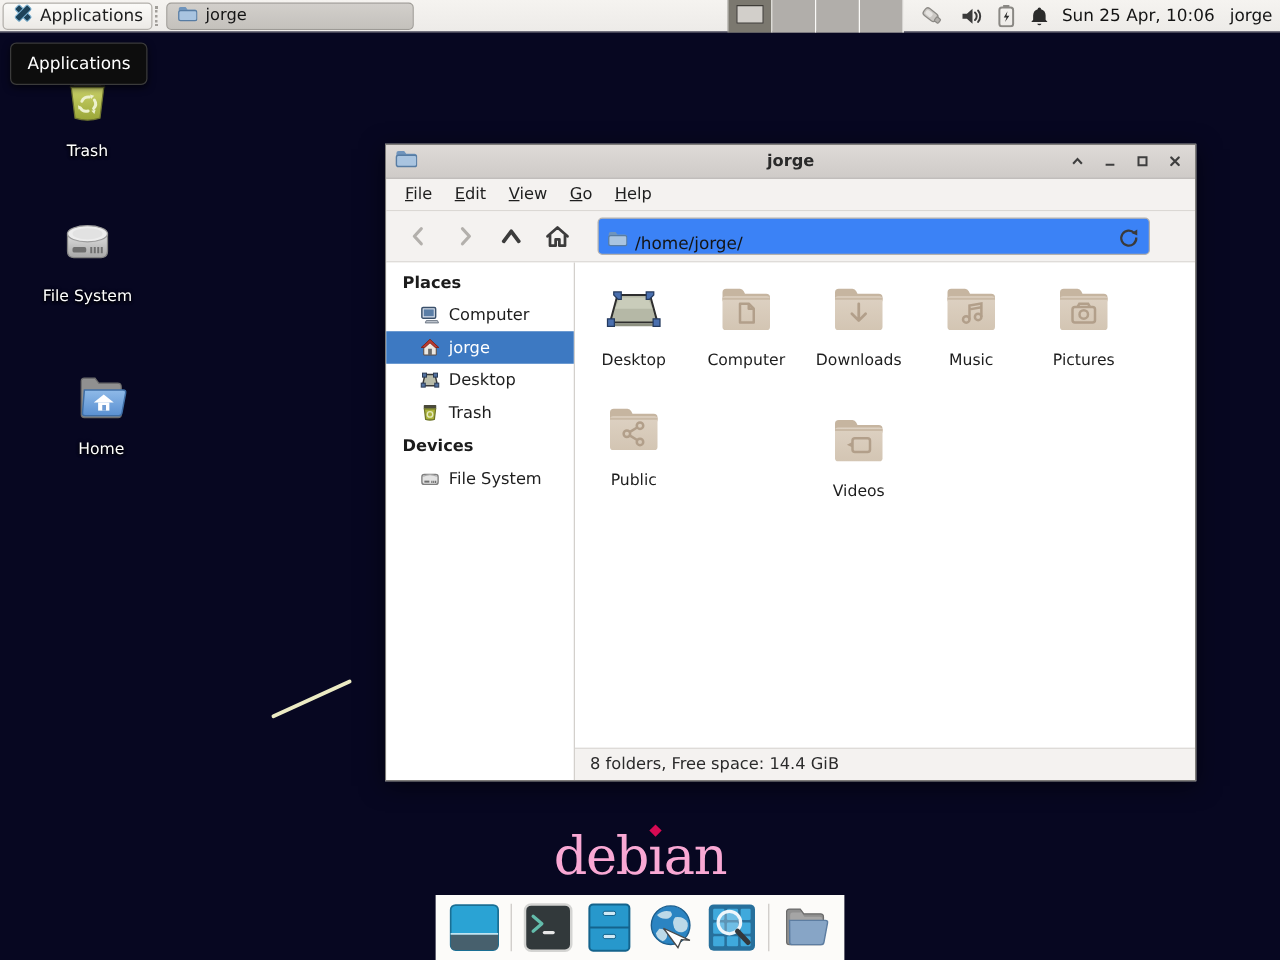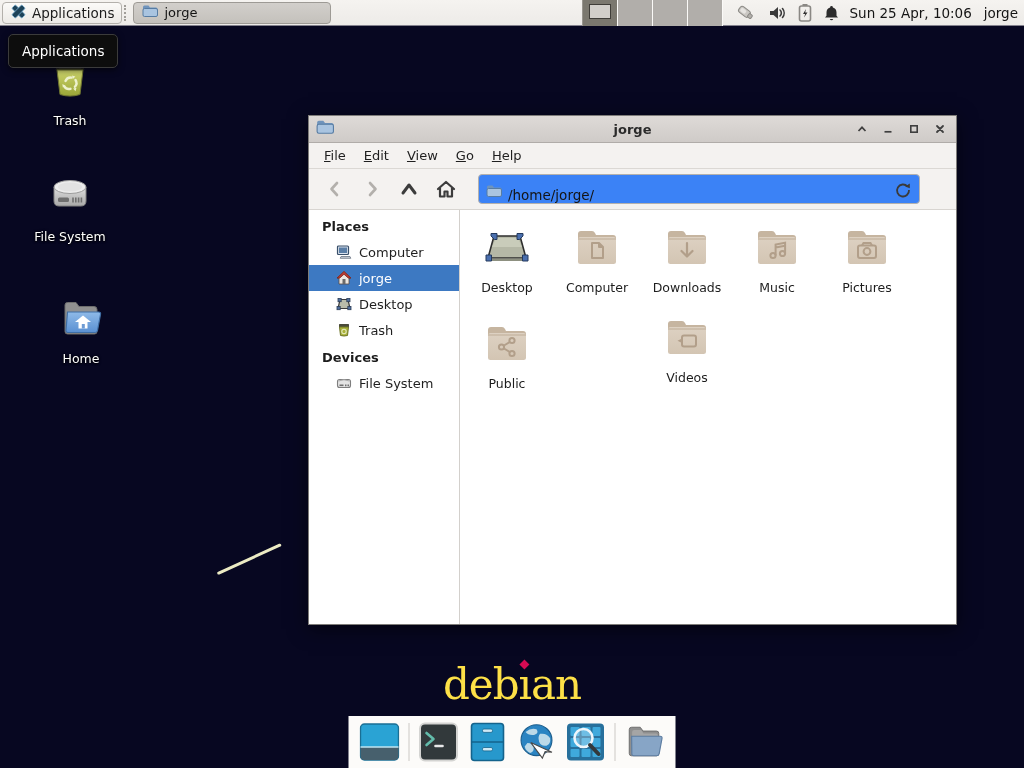--- a/index.html
+++ b/index.html
@@ -34,21 +34,21 @@
     color:#ffffff; font-size:13.5px; box-shadow:0 2px 6px rgba(0,0,0,.6); }
 
   
   .dicon { position:absolute; width:140px; display:flex; flex-direction:column; align-items:center; z-index:5; }
   .dicon .dlabel { margin-top:7px; color:#ffffff; font-size:12.5px; text-shadow:0 1px 2px #000,0 0 3px #000; white-space:nowrap; }
   .scratch-line { position:absolute; left:218px; top:572px; width:70px; height:3px;
     background:#ecebc4; transform:rotate(-24.5deg); transform-origin:0 100%; border-radius:2px; z-index:2; }
 
   
   .debian-logo { position:absolute; left:50%; top:660px; transform:translateX(-50%);
-    color:#fde047; font-family:"DejaVu Serif","Liberation Serif",serif;
+    color:#f9a8d4; font-family:"DejaVu Serif","Liberation Serif",serif;
     font-size:42px; font-weight:500; letter-spacing:-1px; z-index:1; }
   .logo-i { position:relative; display:inline-block; }
   .logo-i .i-dot { position:absolute; left:50%; top:1px; width:7px; height:7px; margin-left:-4px;
     background:#d70a53; transform:rotate(45deg); }
 
   
   .window { position:absolute; left:308px; top:115px; width:649px; height:510px;
     background:#f4f2f0; border:1px solid #7e7c79; box-shadow:0 4px 18px rgba(0,0,0,.55);
     z-index:10; display:flex; flex-direction:column; }
   .titlebar { height:27px; background:linear-gradient(#dedad7,#cfcbc8);
@@ -466,33 +466,36 @@
                 <rect x="15" y="22.5" width="18" height="12.5" rx="2"></rect>
                 <circle cx="24" cy="28.5" r="3.4"></circle>
                 <path d="M19 22.5 L20.5 20 h7 L29 22.5"></path>
               </g>
             </svg>
           </span>
           <span class="flabel">Pictures</span>
         </div>
 
 
-        <div class="fitem" style="left:182px;top:103px">
+        <div class="fitem" style="left:182px;top:118px">
           <span>
             <svg width="48" height="48" viewBox="0 0 48 48">
                 <use href="#sym-folder"></use>
               <g fill="none" stroke="#b29f8a" stroke-width="2" stroke-linejoin="round">
                 <rect x="19" y="22.5" width="14" height="11" rx="2"></rect>
                 <path d="M19 25.5 l-4.5 2.2 4.5 2.2" fill="#b29f8a" stroke="none"></path>
               </g>
             </svg>
           </span>
           <span class="flabel">Videos</span>
         </div>
 
+      </div>
+      <div class="statusbar">
+        <span>8 folders, Free space: 14.4 GiB</span>
       </div>
     </div>
   </div>
 </div>
 
 <div class="dock">
   <span class="dock-item">
     <svg width="40" height="38" viewBox="0 0 40 38">
       <rect x="1" y="1" width="38" height="36" rx="4" fill="#2aa3d4" stroke="#1a6f94" stroke-width="1.4"></rect>
       <path d="M1 24 h38 v9 q0 4 -4 4 H5 q-4 0 -4 -4 z" fill="#47606d"></path>

